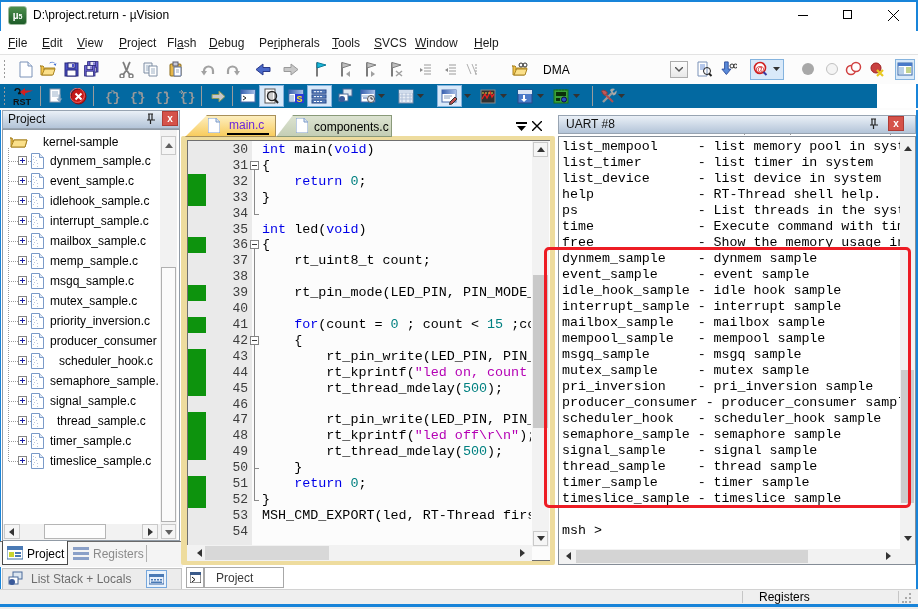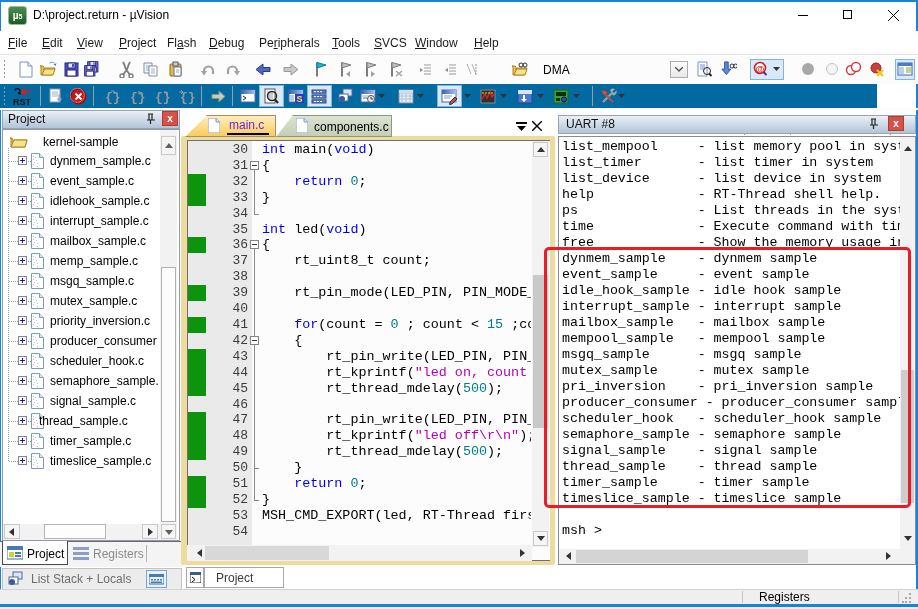--- a/index.html
+++ b/index.html
@@ -575,21 +575,21 @@
           <rect x="2" y="3" width="1" height="1"></rect>
           <rect x="4" y="4" width="1" height="1"></rect>
           <rect x="2" y="6" width="1" height="1"></rect>
           <rect x="5" y="7" width="1" height="1"></rect>
           <rect x="3" y="9" width="1" height="1"></rect>
           <rect x="6" y="10" width="1" height="1"></rect>
           <rect x="2" y="11" width="1" height="1"></rect>
           <rect x="6" y="13" width="1" height="1"></rect>
         </g>
       </svg></div>
-    <div style="position:absolute;left:47px;top:224px;white-space:nowrap">scheduler_hook.c</div>
+    <div style="position:absolute;left:56px;top:224px;white-space:nowrap">scheduler_hook.c</div>
     <div style="position:absolute;left:6px;top:251px;width:9px;height:1px;border-top:1px dotted #9a9a9a"></div>
     <div style="position:absolute;left:15px;top:246px;width:9px;height:9px;background:#fff;border:1px solid #858585"></div>
     <div style="position:absolute;left:17px;top:250px;width:5px;height:1px;background:#1a1aa6"></div>
     <div style="position:absolute;left:19px;top:248px;width:1px;height:5px;background:#1a1aa6"></div>
     <div style="position:absolute;left:25px;top:251px;width:3px;height:1px;border-top:1px dotted #9a9a9a"></div>
     <div style="position:absolute;left:28px;top:243px"><svg width="13" height="16">
         <path d="M0.5 0.5 h8 l4 4 v11 h-12 z" fill="#fff" stroke="#7a9ac8"></path>
         <path d="M8.5 0.5 v4 h4" fill="#dce6f4" stroke="#7a9ac8"></path>
         <g fill="#b9c6da">
           <rect x="2" y="3" width="1" height="1"></rect>
@@ -635,21 +635,21 @@
           <rect x="2" y="3" width="1" height="1"></rect>
           <rect x="4" y="4" width="1" height="1"></rect>
           <rect x="2" y="6" width="1" height="1"></rect>
           <rect x="5" y="7" width="1" height="1"></rect>
           <rect x="3" y="9" width="1" height="1"></rect>
           <rect x="6" y="10" width="1" height="1"></rect>
           <rect x="2" y="11" width="1" height="1"></rect>
           <rect x="6" y="13" width="1" height="1"></rect>
         </g>
       </svg></div>
-    <div style="position:absolute;left:36px;top:284px;white-space:nowrap">thread_sample.c</div>
+    <div style="position:absolute;left:54px;top:284px;white-space:nowrap">thread_sample.c</div>
     <div style="position:absolute;left:6px;top:311px;width:9px;height:1px;border-top:1px dotted #9a9a9a"></div>
     <div style="position:absolute;left:15px;top:306px;width:9px;height:9px;background:#fff;border:1px solid #858585"></div>
     <div style="position:absolute;left:17px;top:310px;width:5px;height:1px;background:#1a1aa6"></div>
     <div style="position:absolute;left:19px;top:308px;width:1px;height:5px;background:#1a1aa6"></div>
     <div style="position:absolute;left:25px;top:311px;width:3px;height:1px;border-top:1px dotted #9a9a9a"></div>
     <div style="position:absolute;left:28px;top:303px"><svg width="13" height="16">
         <path d="M0.5 0.5 h8 l4 4 v11 h-12 z" fill="#fff" stroke="#7a9ac8"></path>
         <path d="M8.5 0.5 v4 h4" fill="#dce6f4" stroke="#7a9ac8"></path>
         <g fill="#b9c6da">
           <rect x="2" y="3" width="1" height="1"></rect>

